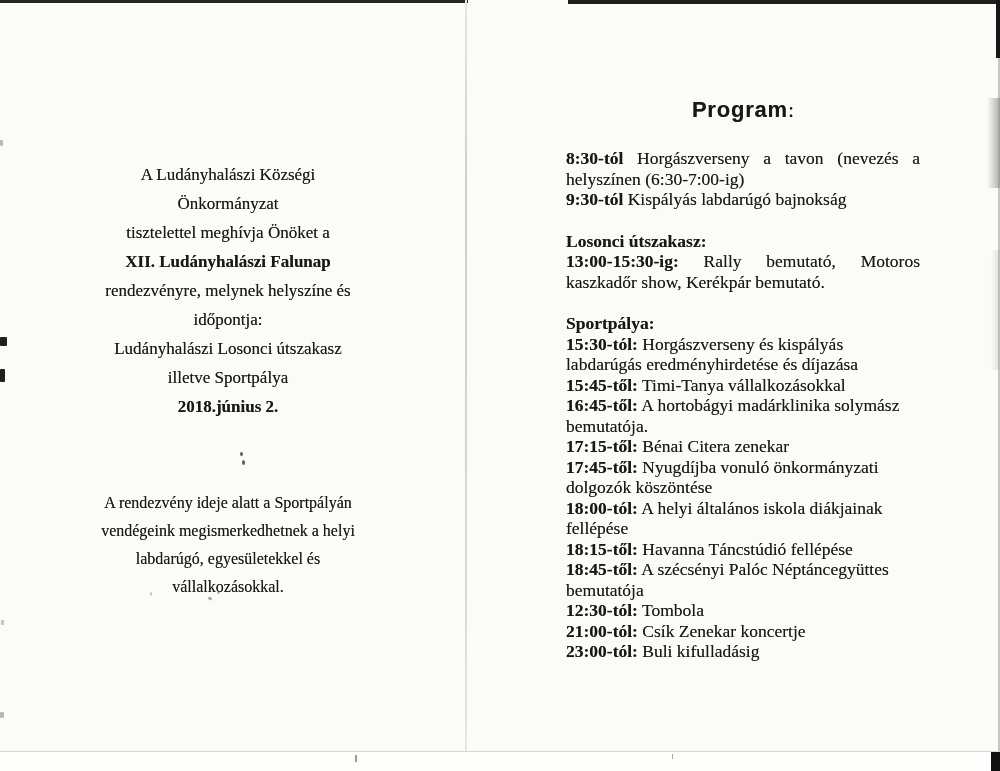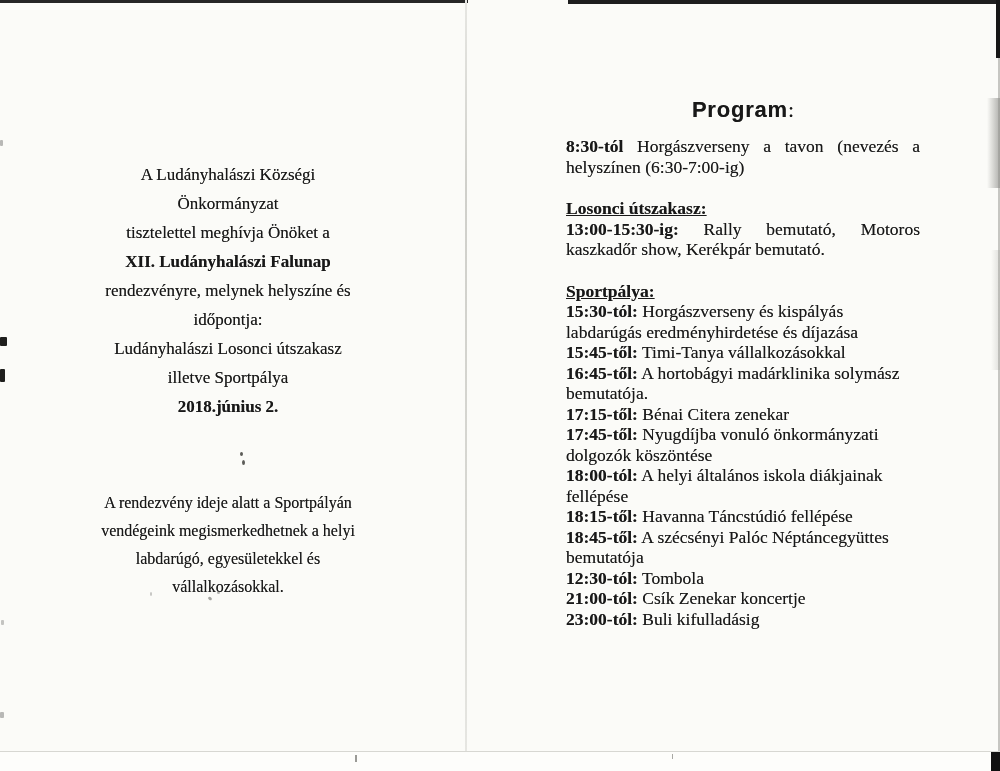--- a/index.html
+++ b/index.html
@@ -29,29 +29,29 @@
   .program{
     position:absolute;left:566px;top:97px;width:354px;
     font-size:17.5px;line-height:20.5px;
     text-shadow:0 0 .4px rgba(0,0,0,.5);
   }
   .program-heading{
     text-align:center;
     font-family:"Liberation Sans","DejaVu Sans",sans-serif;
     font-weight:bold;font-size:22px;line-height:26px;
     letter-spacing:.8px;
-    margin-bottom:13px;
+    margin-bottom:25px;
   }
   .program-heading .colon{
     font-family:"Liberation Serif","DejaVu Serif",serif;
     font-weight:normal;letter-spacing:0;
   }
   .ln{white-space:normal;}
   .ln b{font-weight:bold;}
-  .u{text-decoration:underline;text-align:right;}
+  .u{text-align:right;}
   .gap{margin-top:21px;}
   .spread{text-align:justify;text-align-last:justify;}
   
   .art{position:absolute;pointer-events:none;}
   .edge-top-left{left:0;top:0;width:468px;height:3px;background:#262626;}
   .edge-top-right{left:568px;top:0;width:432px;height:4px;background:#1e1e1e;}
   .fold{left:465px;top:0;width:2px;height:752px;
         background:linear-gradient(#e6e6e2,#cfcfca 25%,#d8d8d3 75%,#e6e6e2);}
   .edge-right-dark{left:996px;top:0;width:4px;height:58px;background:#161616;}
   .edge-right-faint{left:998px;top:58px;width:2px;height:694px;background:#c6c6c2;}
@@ -101,20 +101,21 @@
       <div>vállalkozásokkal.</div>
     </div>
   </div>
 
   <div>
     <div class="program">
       <div class="program-heading"><span>Program</span><span class="colon">:</span></div>
 
       <div class="ln spread"><b>8:30-tól</b> <span>Horgászverseny a tavon (nevezés a</span></div>
       <div class="ln"><span>helyszínen (6:30-7:00-ig)</span></div>
+      <div class="ln"><b>9:30-tól</b> <span>Kispályás labdarúgó bajnokság</span></div>
 
       <div class="ln gap"><b class="u">Losonci útszakasz:</b></div>
       <div class="ln spread"><b>13:00-15:30-ig:</b> <span>Rally bemutató, Motoros</span></div>
       <div class="ln"><span>kaszkadőr show, Kerékpár bemutató.</span></div>
 
       <div class="ln gap"><b class="u">Sportpálya:</b></div>
       <div class="ln"><b>15:30-tól:</b> <span>Horgászverseny és kispályás</span></div>
       <div class="ln"><span>labdarúgás eredményhirdetése és díjazása</span></div>
       <div class="ln"><b>15:45-től:</b> <span>Timi-Tanya vállalkozásokkal</span></div>
       <div class="ln"><b>16:45-től:</b> <span>A hortobágyi madárklinika solymász</span></div>

